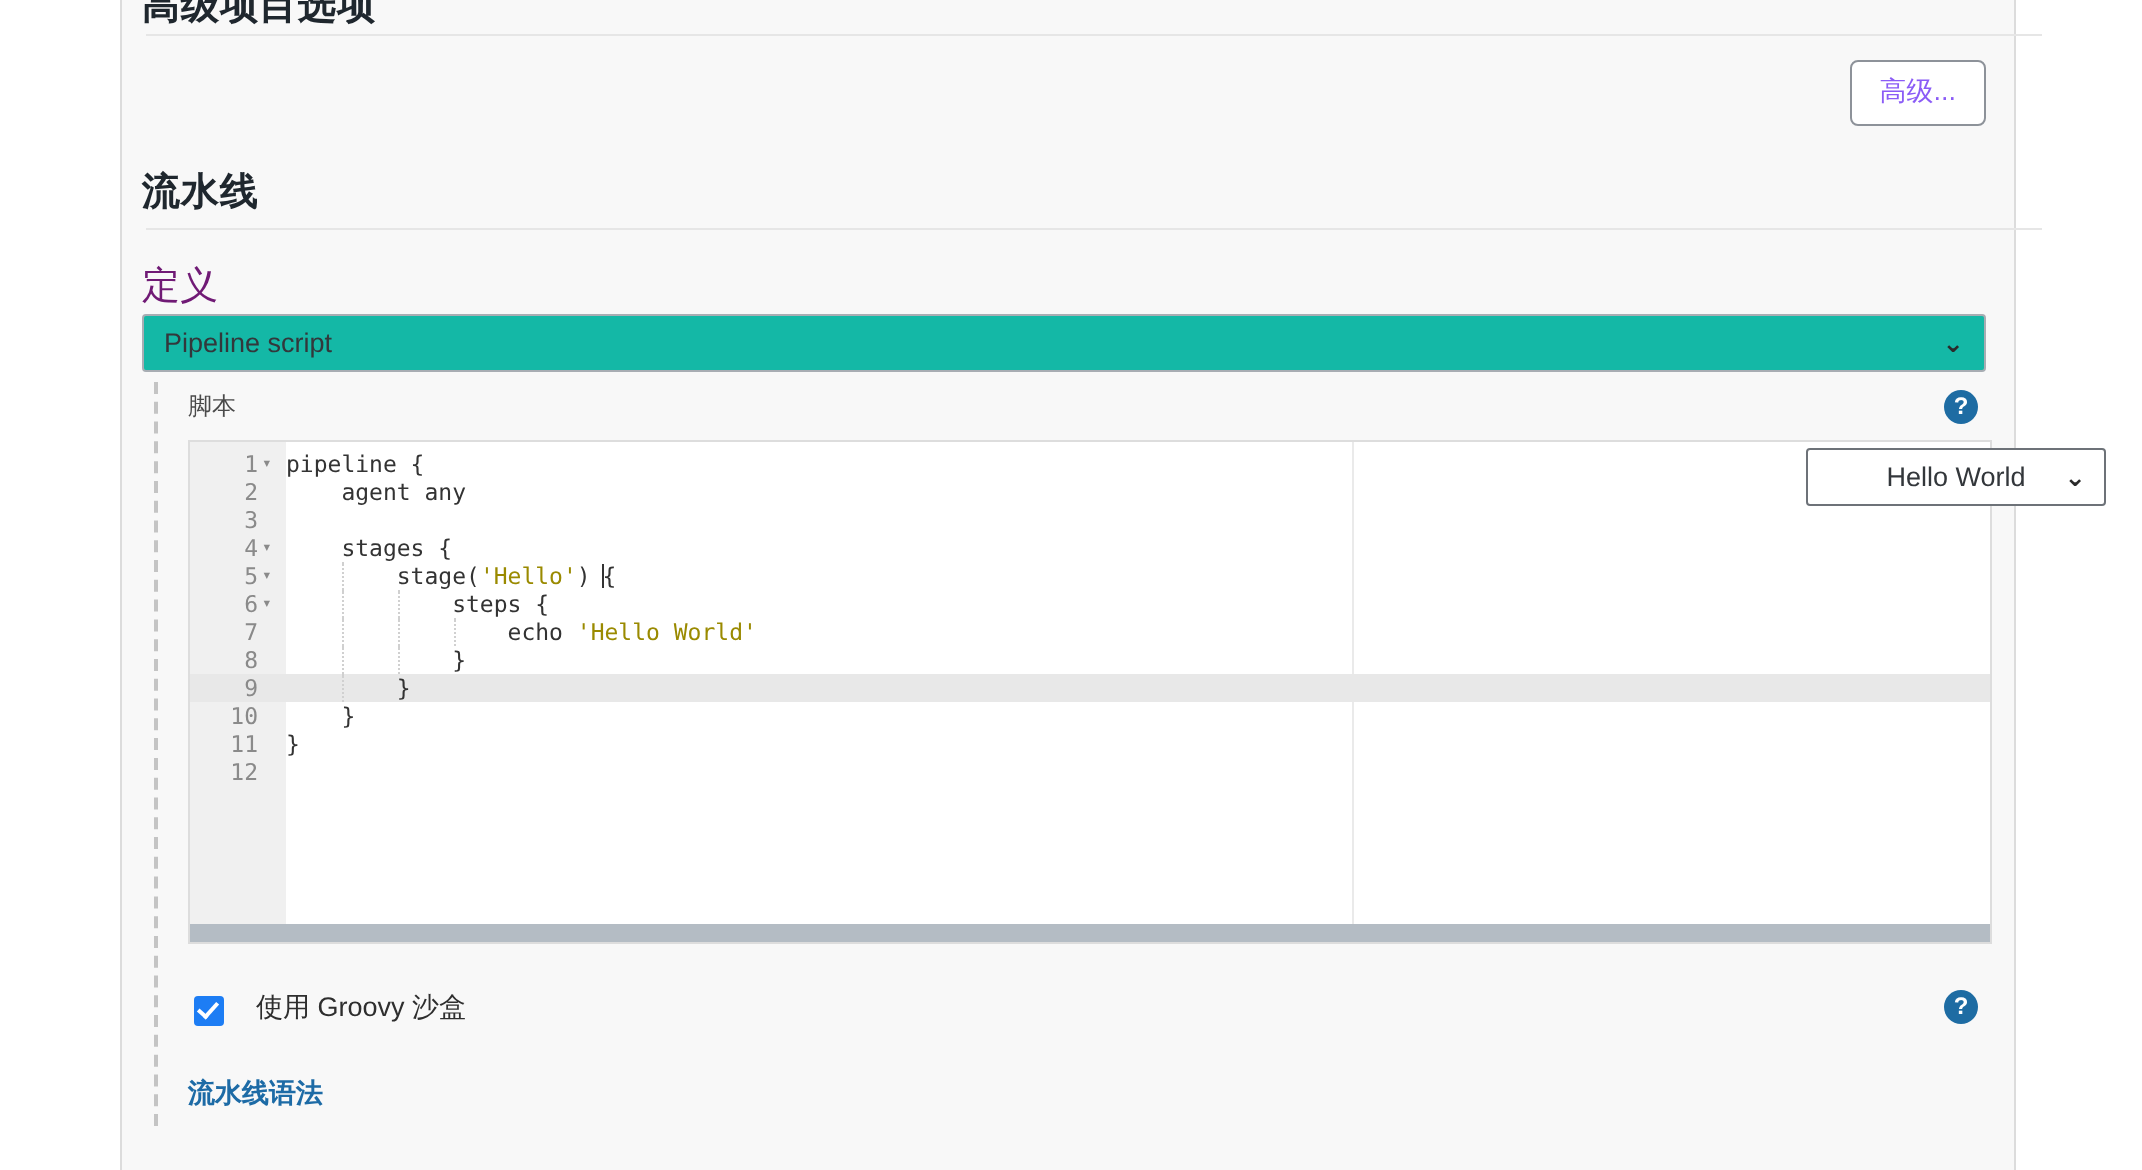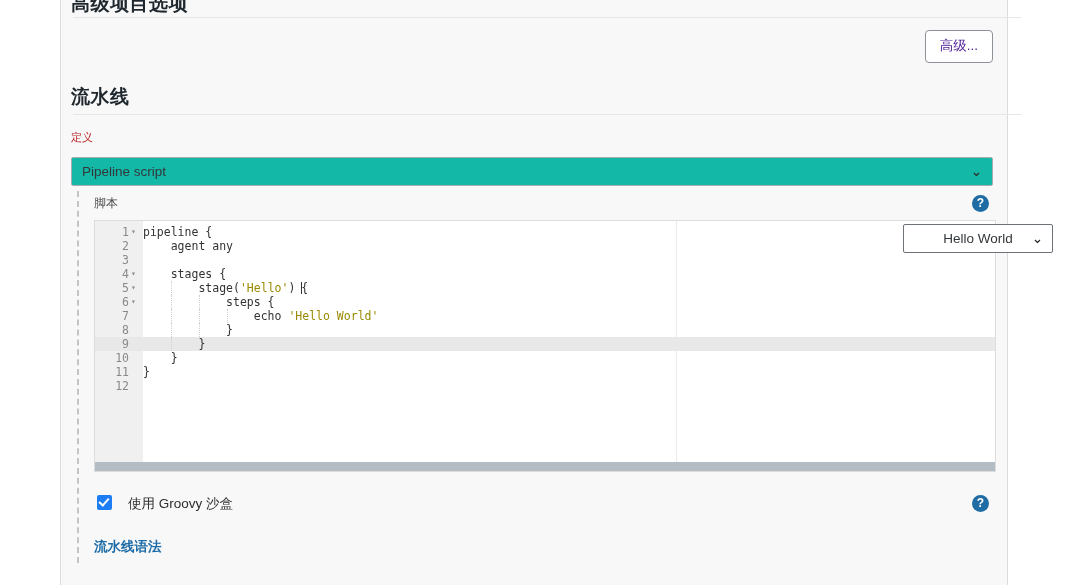--- a/index.html
+++ b/index.html
@@ -55,38 +55,38 @@
     left: 0; top: 30px;
     width: 948px;
     text-align: right;
     padding-right: 16px;
   }
   .btn-advanced {
     display: inline-block;
     min-width: 68px;
     padding: 7px 14px 8px 14px;
     font-size: 13.5px;
-    color: #4c1d95;
+    color: #8b5cf6;
     background: #ffffff;
     border: 1px solid #8d9299;
     border-radius: 4px;
     cursor: pointer;
     font-family: "Liberation Sans", "DejaVu Sans", sans-serif;
     line-height: 16px;
   }
 
   #pipeline-heading-wrap { position: absolute; left: 0; top: 87px; width: 948px; }
   #pipeline-rule { position: absolute; left: 0; top: 114px; width: 948px; }
 
   
   .label-def {
     position: absolute;
     left: 10px; top: 130px;
-    font-size: 11px;
-    color: #b91c1c;
+    font-size: 19px;
+    color: #701a75;
   }
   .select-def {
     position: absolute;
     left: 10px; top: 157px;
     width: 922px; height: 29px;
     background: #14b8a6;
     border: 1px solid #a8adb3;
     border-radius: 2px;
     font-size: 13.5px;
     color: #33373b;
@@ -243,21 +243,21 @@
     font-size: 13px;
     color: #2b2b2b;
     font-weight: bold;
   }
 
   
   .sandbox-row {
     position: absolute;
     left: 36px; top: 495px;
     display: flex;
-    align-items: flex-start;
+    align-items: flex-end;
   }
   .cbox {
     width: 15px; height: 15px;
     border-radius: 2px;
     background: #1d7df4;
     position: relative;
     cursor: pointer;
     flex: 0 0 auto;
   }
   .cbox::after {

